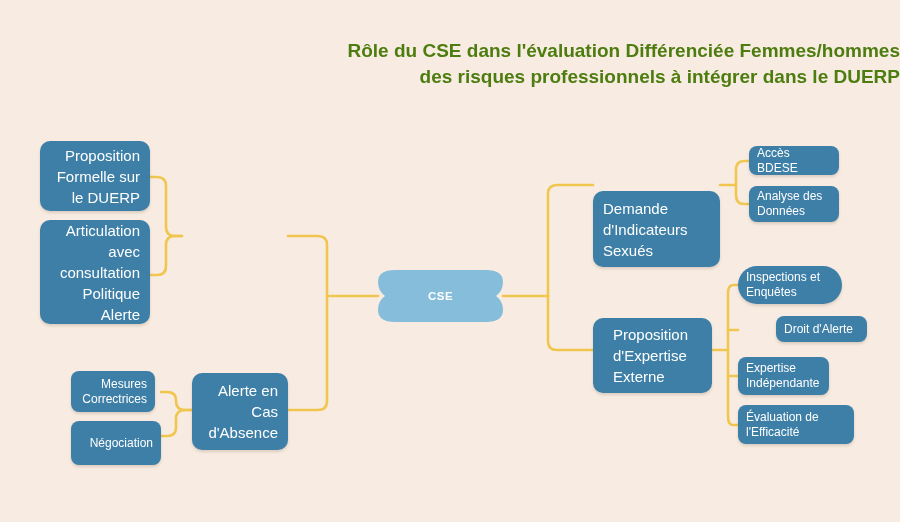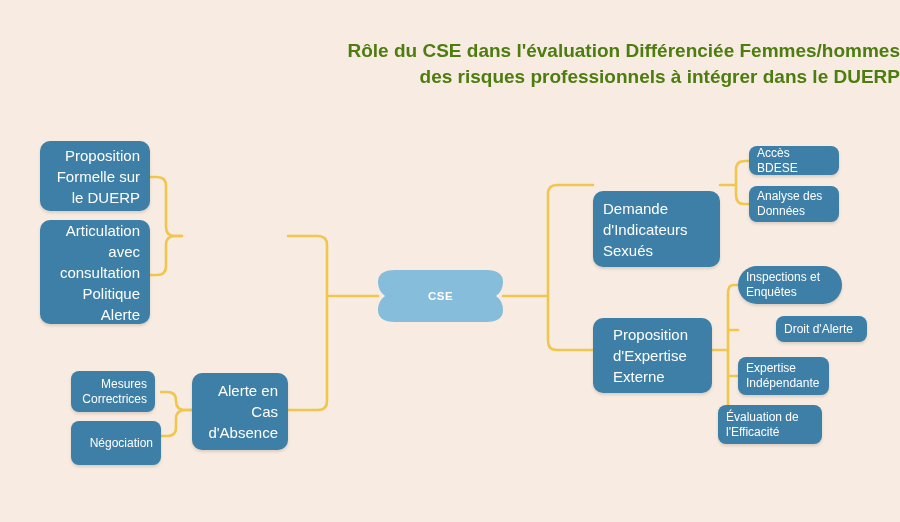--- a/index.html
+++ b/index.html
@@ -49,21 +49,21 @@
   }
 
   
   #demande{left:593px;top:147px;width:127px;height:76px;margin-top:44px;}
   #acces{left:749px;top:146px;width:90px;height:29px;}
   #analyse{left:749px;top:186px;width:90px;height:36px;}
   #proposition{left:593px;top:318px;width:119px;height:75px;padding-left:20px;}
   #inspections{left:738px;top:266px;width:104px;height:38px;border-radius:19px;}
   #droit{left:738px;top:316px;width:91px;height:26px;margin-left:38px;}
   #expertise{left:738px;top:357px;width:91px;height:38px;}
-  #evaluation{left:718px;top:405px;width:104px;height:39px;}
+  #evaluation{left:738px;top:405px;width:116px;height:39px;}
 </style>
 </head>
 <body>
 
 <div class="canvas">
 
   <div class="title">
     <span style="display:block">Rôle du CSE dans l'évaluation Différenciée Femmes/hommes</span>
     <span style="display:block">des risques professionnels à intégrer dans le DUERP</span>
   </div>

